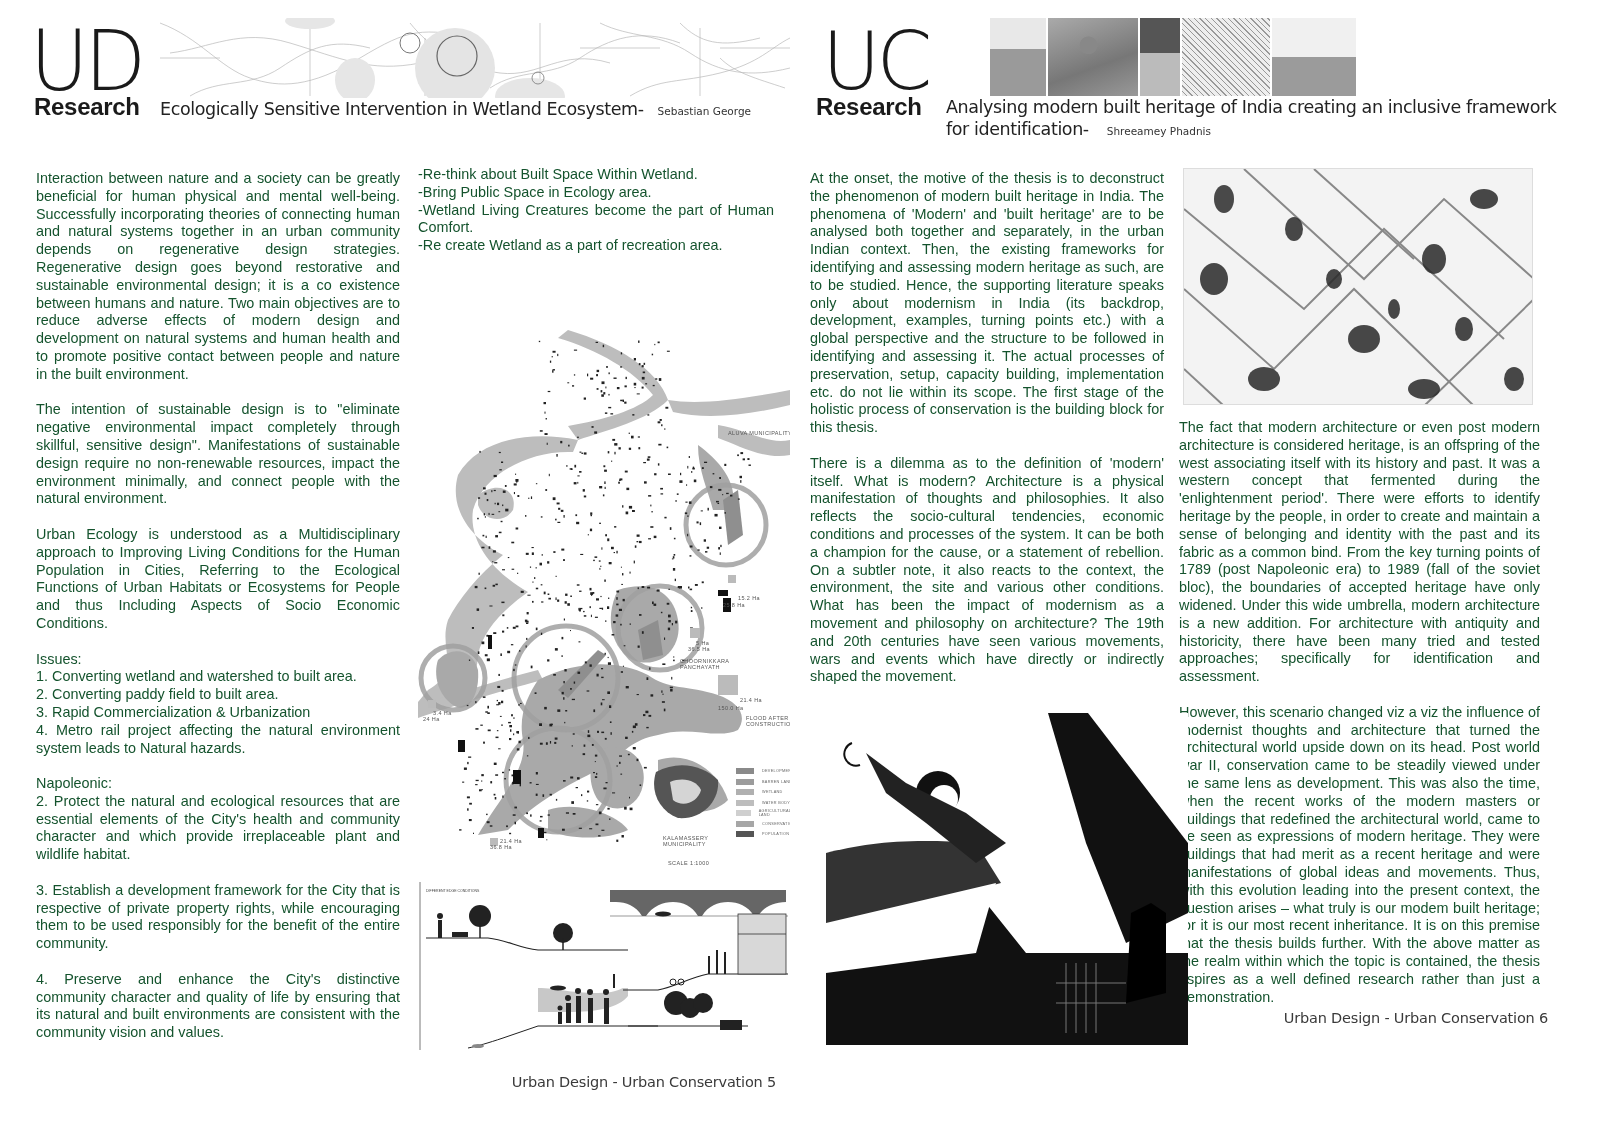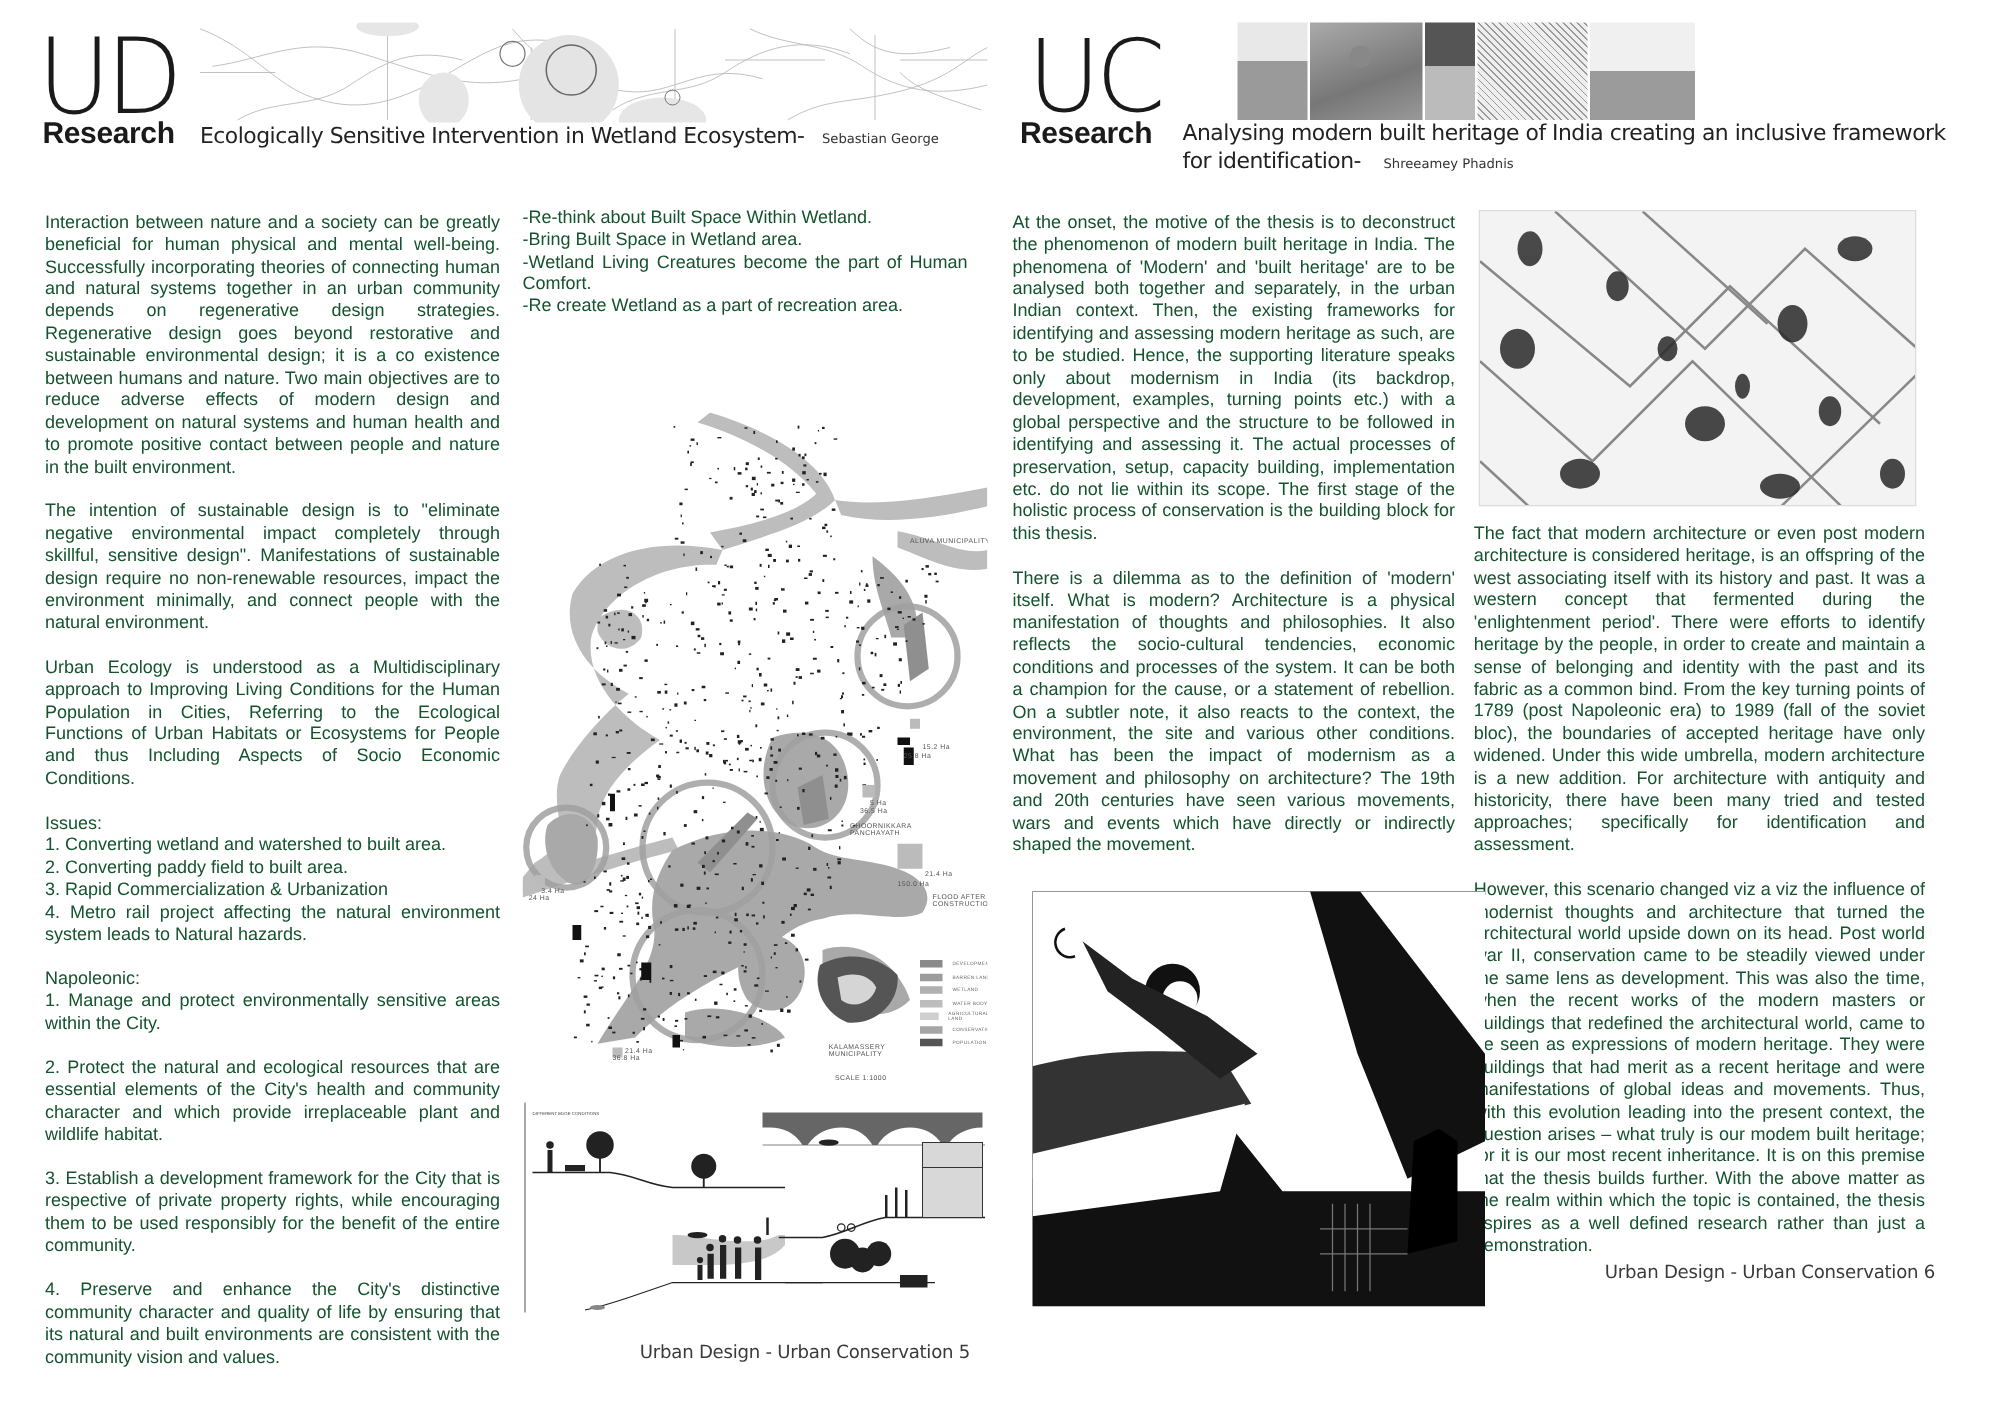--- a/index.html
+++ b/index.html
@@ -88,29 +88,28 @@
     <p>Interaction between nature and a society can be greatly beneficial for human physical and mental well-being. Successfully incorporating theories of connecting human and natural systems together in an urban community depends on regenerative design strategies. Regenerative design goes beyond restorative and sustainable environmental design; it is a co existence between humans and nature. Two main objectives are to reduce adverse effects of modern design and development on natural systems and human health and to promote positive contact between people and nature in the built environment.</p>
     <p>The intention of sustainable design is to "eliminate negative environmental impact completely through skillful, sensitive design". Manifestations of sustainable design require no non-renewable resources, impact the environment minimally, and connect people with the natural environment.</p>
     <p>Urban Ecology is understood as a Multidisciplinary approach to Improving Living Conditions for the Human Population in Cities, Referring to the Ecological Functions of Urban Habitats or Ecosystems for People and thus Including Aspects of Socio Economic Conditions.</p>
     <div class="list-line">Issues:</div>
     <div class="list-line">1. Converting wetland and watershed to built area.</div>
     <div class="list-line">2. Converting paddy field to built area.</div>
     <div class="list-line">3. Rapid Commercialization &amp; Urbanization</div>
     <div class="list-line" style="text-align:justify">4. Metro rail project affecting the natural environment system leads to Natural hazards.</div>
     <div class="gap"></div>
     <div class="list-line">Napoleonic:</div>
-    <p>1. Manage and protect environmentally sensitive areas within the City.</p>
     <p>2. Protect the natural and ecological resources that are essential elements of the City's health and community character and which provide irreplaceable plant and wildlife habitat.</p>
     <p>3. Establish a development framework for the City that is respective of private property rights, while encouraging them to be used responsibly for the benefit of the entire community.</p>
     <p>4. Preserve and enhance the City's distinctive community character and quality of life by ensuring that its natural and built environments are consistent with the community vision and values.</p>
   </div>
 
   <div class="col" style="left:418px; top:166px; width:356px;">
     <div class="list-line">-Re-think about Built Space Within Wetland.</div>
-    <div class="list-line">-Bring Built Space in Wetland area.</div>
+    <div class="list-line">-Bring Public Space in Ecology area.</div>
     <div class="list-line" style="text-align:justify">-Wetland Living Creatures become the part of Human Comfort.</div>
     <div class="list-line">-Re create Wetland as a  part of recreation area.</div>
   </div>
 
   <div class="figure map">
     <svg width="372" height="540" viewBox="0 0 372 540">
       <g fill="#bdbdbd">
         <path d="M150 0 C200 15 240 40 250 70 C230 90 190 100 160 110 L150 96 C185 90 220 80 235 65 C215 40 180 20 140 8 Z"></path>
         <path d="M250 70 C280 75 320 70 372 60 L372 75 C330 85 290 90 255 82 Z"></path>
         <path d="M300 95 C330 100 350 115 372 110 L372 125 C345 130 320 115 300 108 Z"></path>

